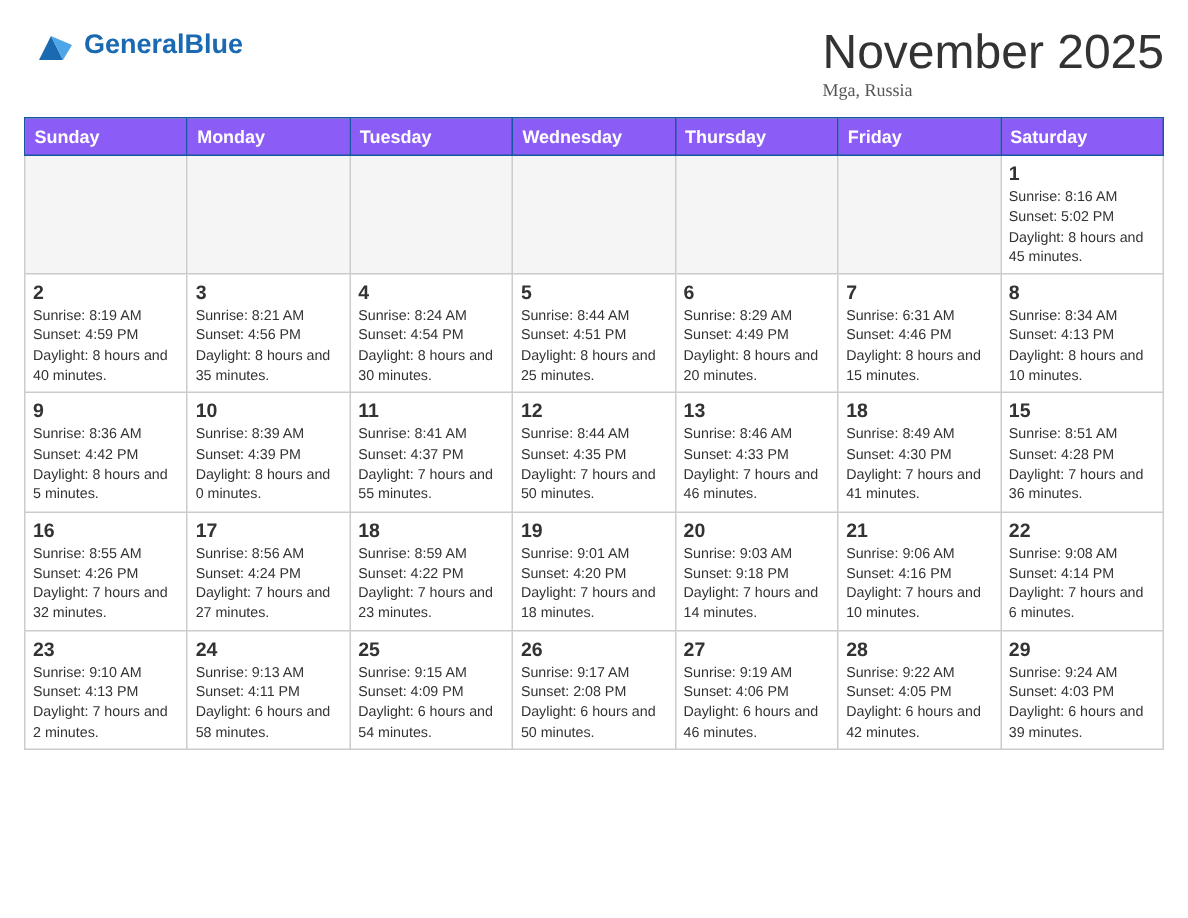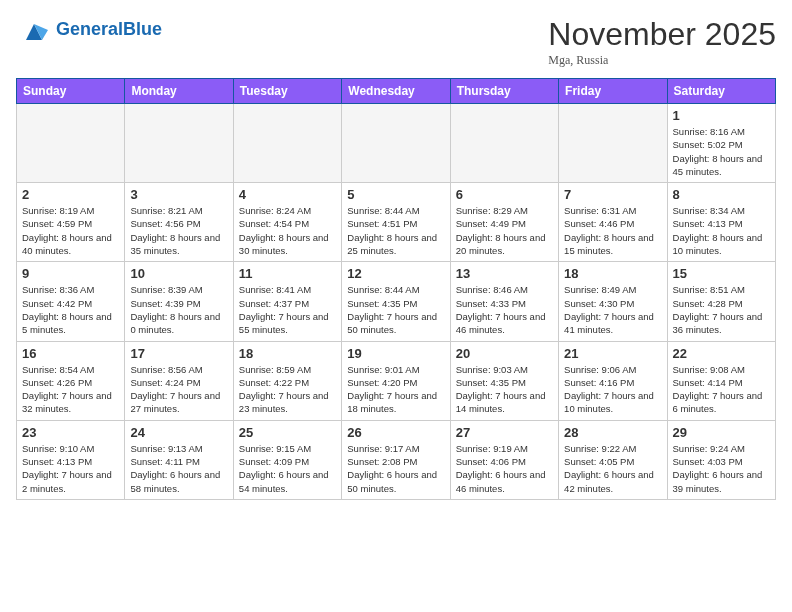--- a/index.html
+++ b/index.html
@@ -227,21 +227,21 @@
           <span class="day-number">15</span>
           <div class="day-info">Sunrise: 8:51 AM
 Sunset: 4:28 PM
 Daylight: 7 hours
 and 36 minutes.</div>
         </td>
       </tr>
       <tr class="week-row">
         <td>
           <span class="day-number">16</span>
-          <div class="day-info">Sunrise: 8:54 AM
+          <div class="day-info">Sunrise: 8:55 AM
 Sunset: 4:26 PM
 Daylight: 7 hours
 and 32 minutes.</div>
         </td>
         <td>
           <span class="day-number">17</span>
           <div class="day-info">Sunrise: 8:56 AM
 Sunset: 4:24 PM
 Daylight: 7 hours
 and 27 minutes.</div>
@@ -256,21 +256,21 @@
         <td>
           <span class="day-number">19</span>
           <div class="day-info">Sunrise: 9:01 AM
 Sunset: 4:20 PM
 Daylight: 7 hours
 and 18 minutes.</div>
         </td>
         <td>
           <span class="day-number">20</span>
           <div class="day-info">Sunrise: 9:03 AM
-Sunset: 4:35 PM
+Sunset: 9:18 PM
 Daylight: 7 hours
 and 14 minutes.</div>
         </td>
         <td>
           <span class="day-number">21</span>
           <div class="day-info">Sunrise: 9:06 AM
 Sunset: 4:16 PM
 Daylight: 7 hours
 and 10 minutes.</div>
         </td>

